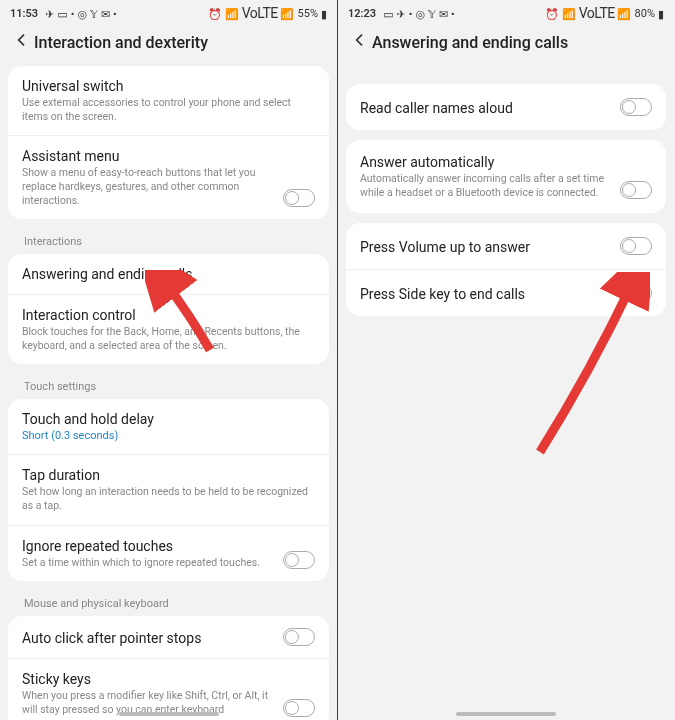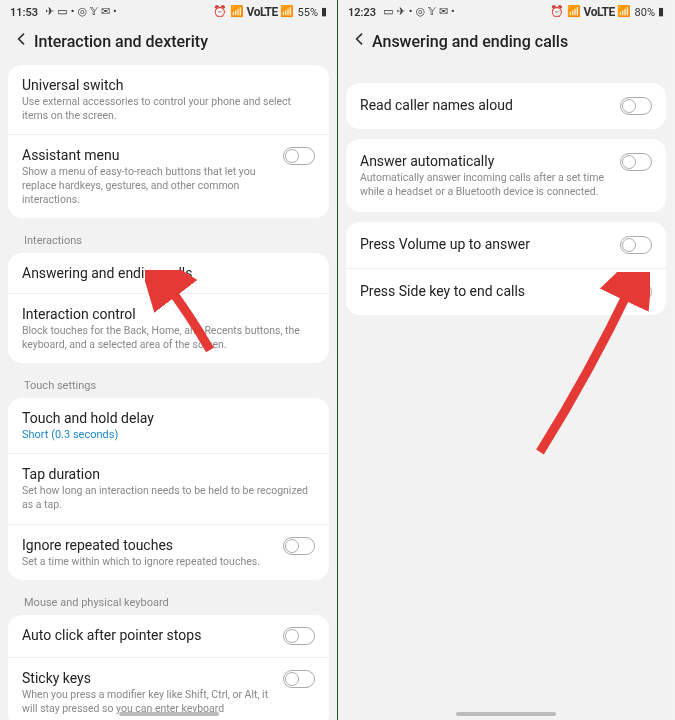--- a/index.html
+++ b/index.html
@@ -21,44 +21,44 @@
   }
   .phone + .phone { border-left: 1px solid #14532d; }
   .status-bar {
     display: flex;
     justify-content: space-between;
     align-items: center;
     padding: 6px 10px 4px 10px;
     font-size: 11px;
     color: #333;
   }
-  .status-left, .status-right { display: flex; align-items: flex-start; gap: 3px; }
+  .status-left, .status-right { display: flex; align-items: flex-end; gap: 3px; }
   .status-left .time { font-weight: 600; margin-right: 4px; }
   .status-icon { font-size: 11px; line-height: 1; }
-  .vol { font-size: 12px; font-weight:700; letter-spacing: -0.5px;}
+  .vol { font-size: 14px; font-weight:400; letter-spacing: -0.5px;}
   .header {
     display: flex;
     align-items: center;
     padding: 8px 14px 14px 14px;
     gap: 4px;
   }
   .back-icon svg { width: 16px; height: 16px; stroke: #333; }
   .header-title { font-size: 16px; font-weight: 500; color: #222; }
   .content { padding: 0 8px; }
   .card {
     background: #fff;
     border-radius: 14px;
     margin-bottom: 10px;
     overflow: hidden;
   }
   .row {
     padding: 12px 14px;
     border-bottom: 1px solid #eee;
     display: flex;
-    align-items: flex-start;
+    align-items: flex-end;
     gap: 10px;
   }
   .row:last-child { border-bottom: none; }
   .row-body { flex: 1; }
   .row-title { font-size: 14px; color: #222; }
   .row-desc { font-size: 10.5px; color: #888; line-height: 1.3; margin-top: 2px; }
   .row-value { font-size: 11px; color: #1e88c7; margin-top: 2px; }
   .section-label {
     font-size: 11px; color: #888; padding: 6px 16px 6px 16px;
   }

